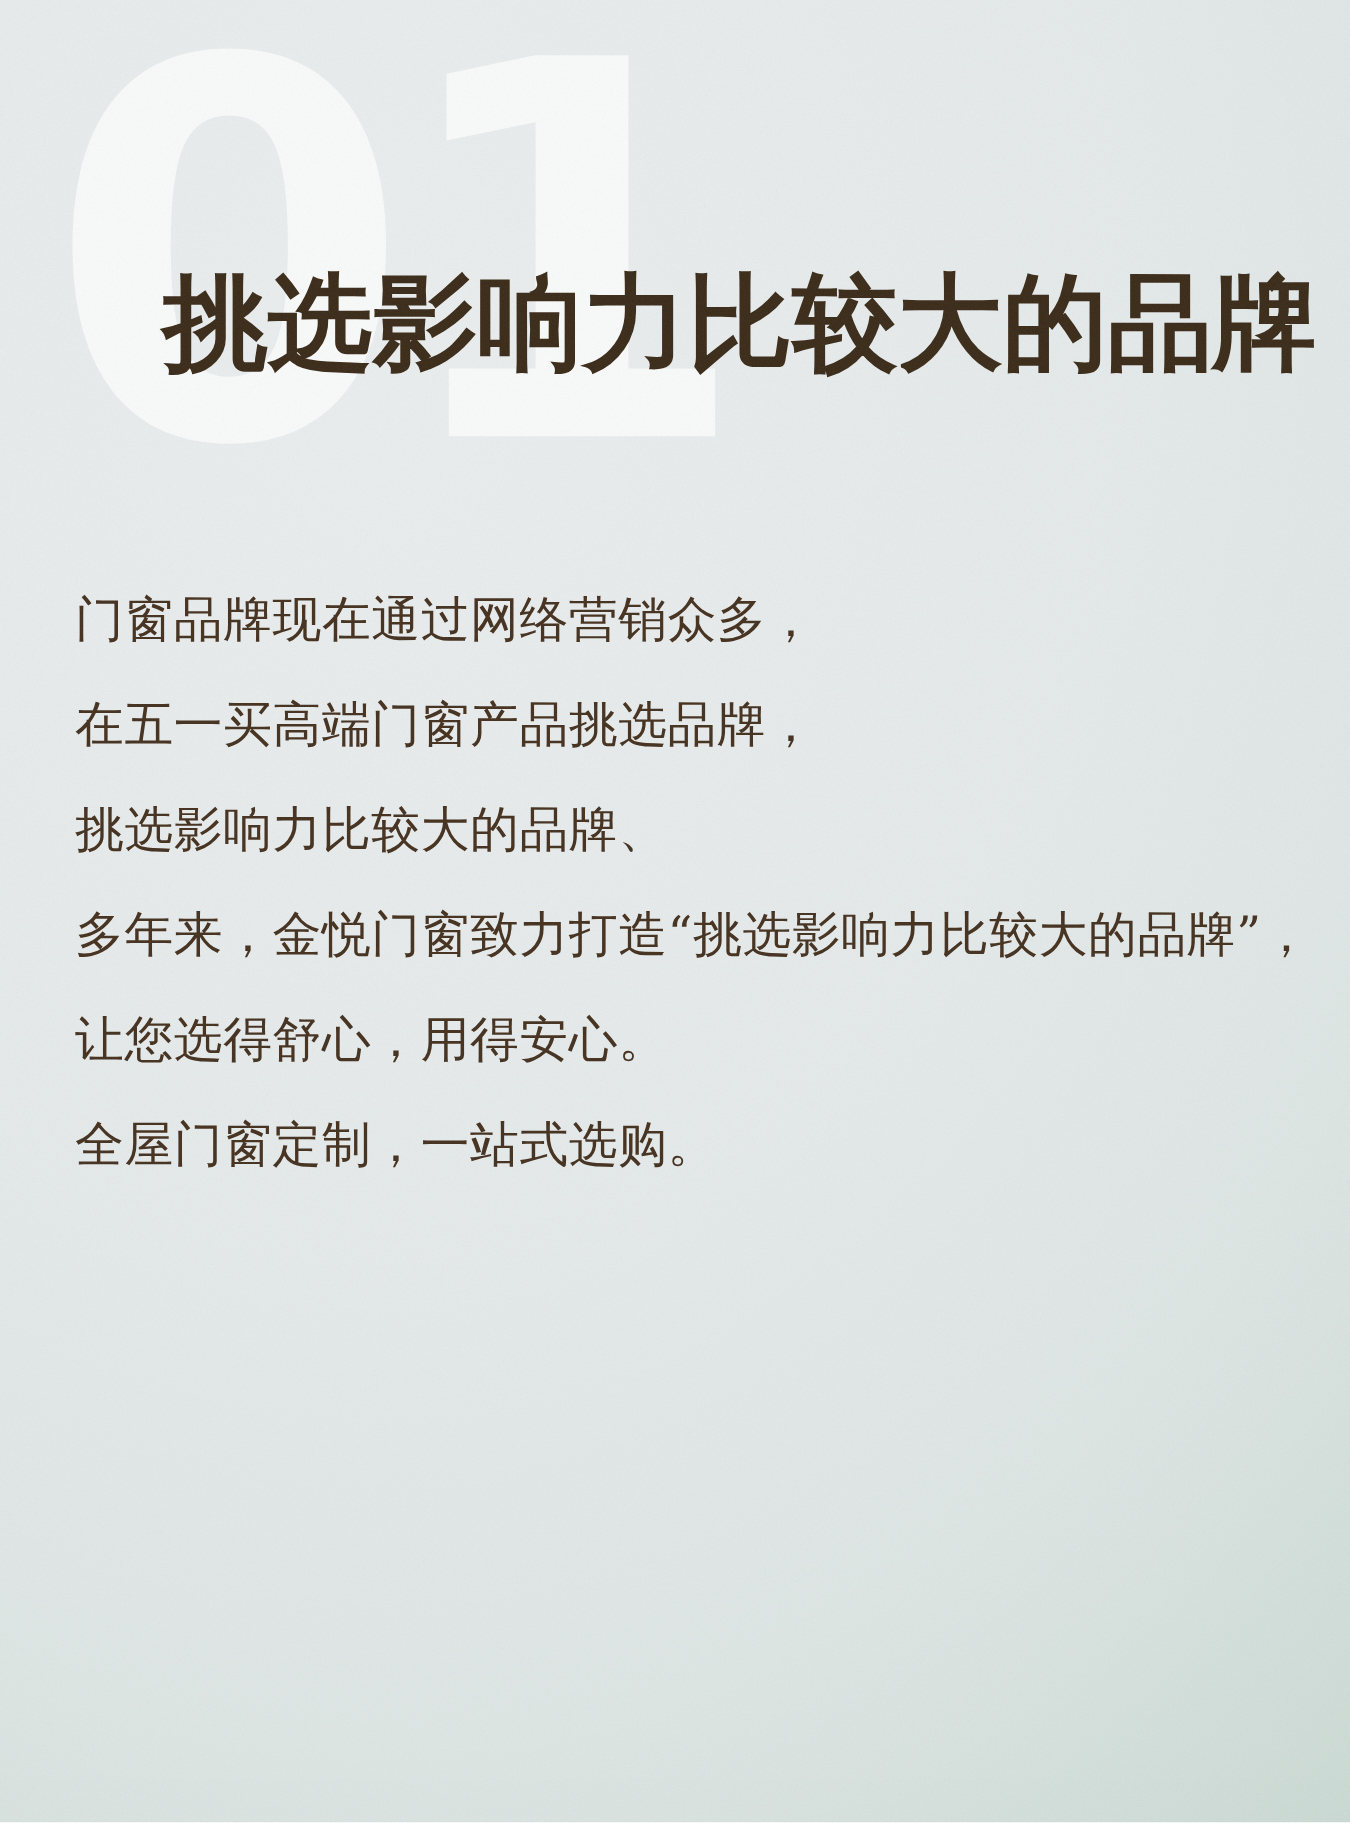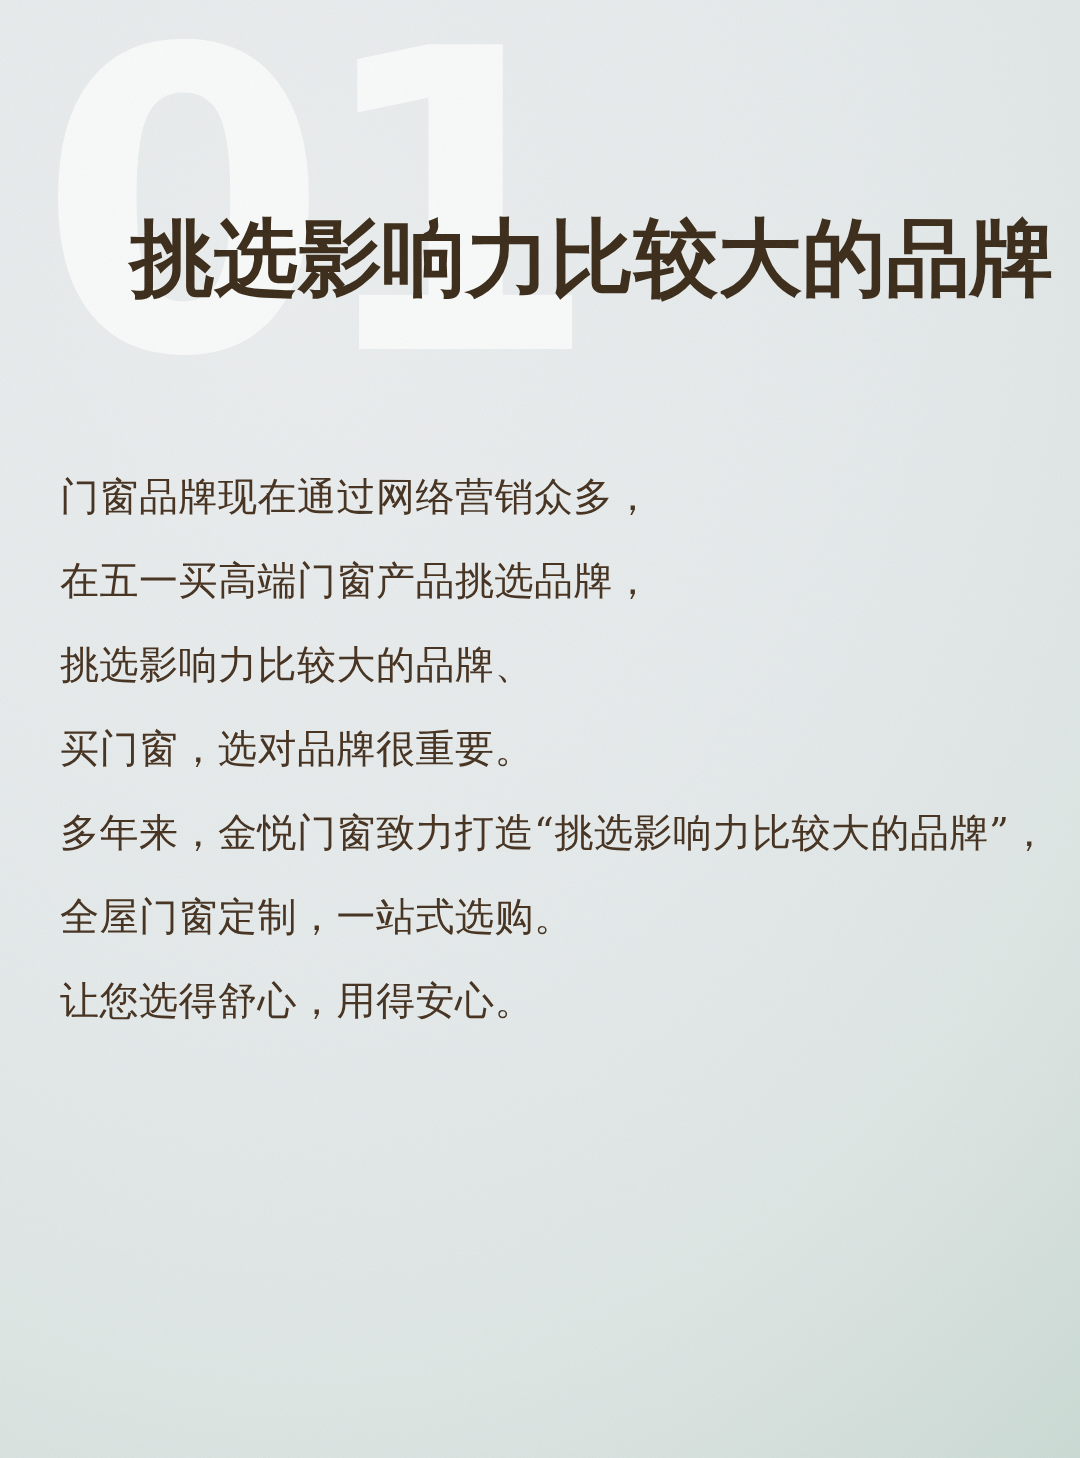--- a/index.html
+++ b/index.html
@@ -82,24 +82,23 @@
 <div class="card">
 
   <div class="watermark">01</div>
 
   <h1 class="heading">挑选影响力比较大的品牌</h1>
 
   <div class="body-text">
     <p>门窗品牌现在通过网络营销众多，</p>
     <p>在五一买高端门窗产品挑选品牌，</p>
     <p>挑选影响力比较大的品牌、</p>
-    <p>买门窗，选对品牌很重要。</p>
     <p>多年来，金悦门窗致力打造“挑选影响力比较大的品牌”，</p>
+    <p>让您选得舒心，用得安心。</p>
     <p>全屋门窗定制，一站式选购。</p>
-    <p>让您选得舒心，用得安心。</p>
   </div>
 
   <svg class="noise" xmlns="http://www.w3.org/2000/svg" width="1080" height="1458">
     <filter id="grain">
       <feTurbulence type="fractalNoise" baseFrequency="0.8" numOctaves="2" stitchTiles="stitch"></feTurbulence>
       <feColorMatrix type="saturate" values="0.25"></feColorMatrix>
       <feComponentTransfer>
         <feFuncA type="linear" slope="0.14"></feFuncA>
       </feComponentTransfer>
     </filter>

